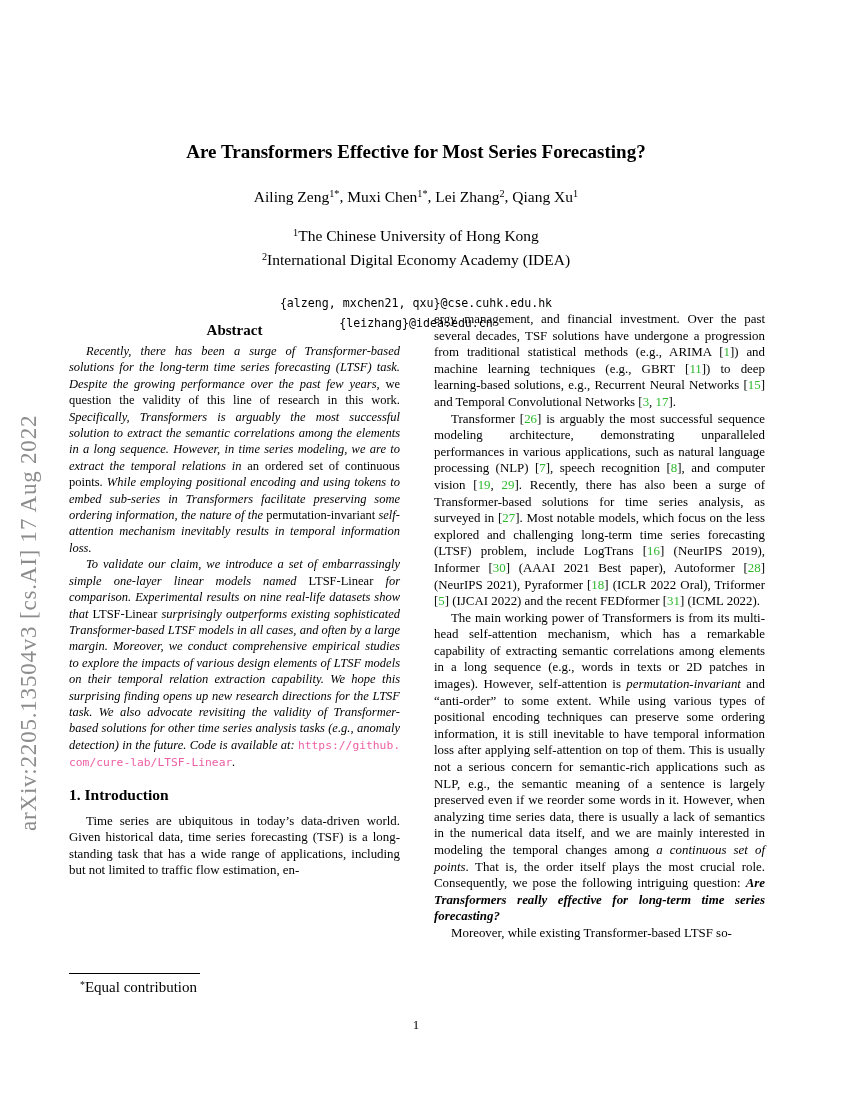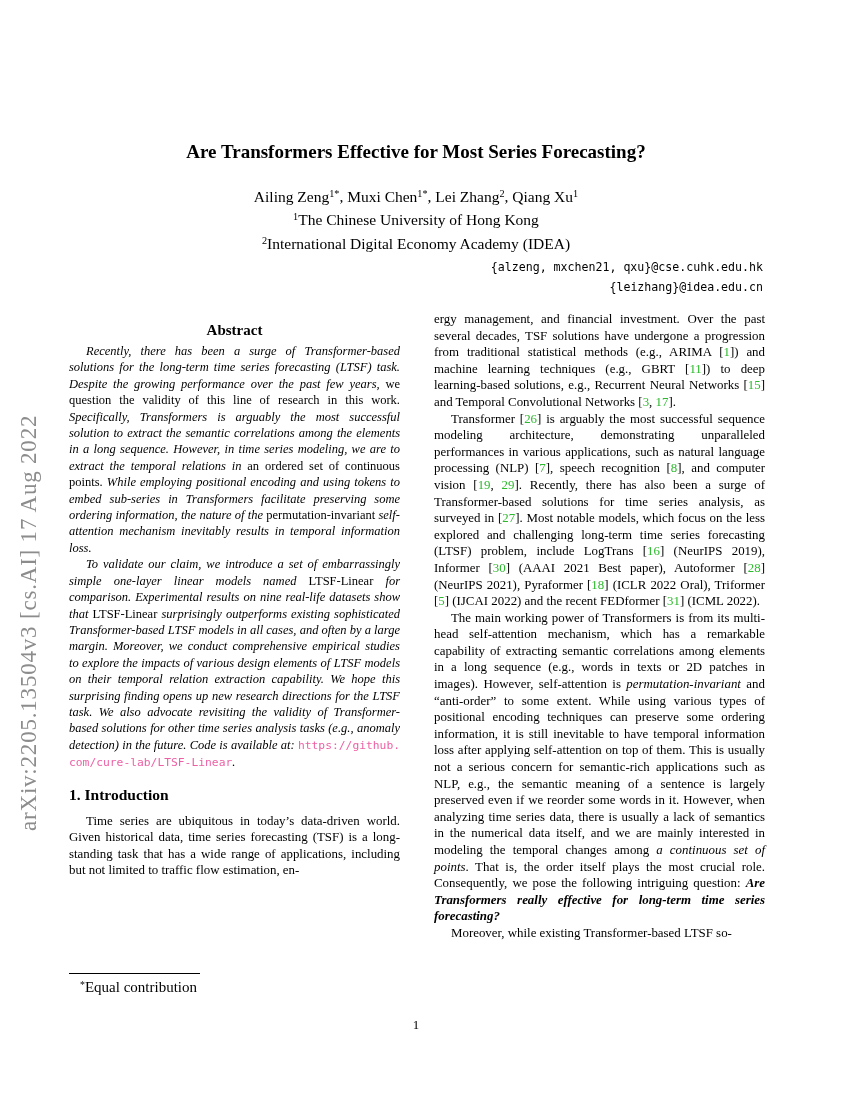--- a/index.html
+++ b/index.html
@@ -26,27 +26,27 @@
     white-space: nowrap;
   }
 
   
   .header {
     position: absolute;
     left: 69px; top: 141px; width: 694px;
     text-align: center;
   }
   .title { font-size: 19px; font-weight: bold; margin: 0 0 23px 0; line-height: 22px; }
-  .authors { font-size: 15.5px; line-height: 21px; margin: 0; }
+  .authors { font-size: 15.5px; line-height: 21px; margin: 16px; }
   .affil { font-size: 15.5px; line-height: 22px; margin: 0; }
   .email {
     font-family: "DejaVu Sans Mono", monospace;
     font-size: 11.6px; line-height: 20px; margin: 0;
   }
-  .email-block { margin-top: 0; text-align: right; }
+  .email-block { margin-top: 20px; }
 
   
   .col {
     position: absolute;
     width: 331px;
     text-align: justify;
   }
   .col-left  { left: 69px;  top: 318px; }
   .col-right { left: 434px; top: 311px; }
 

